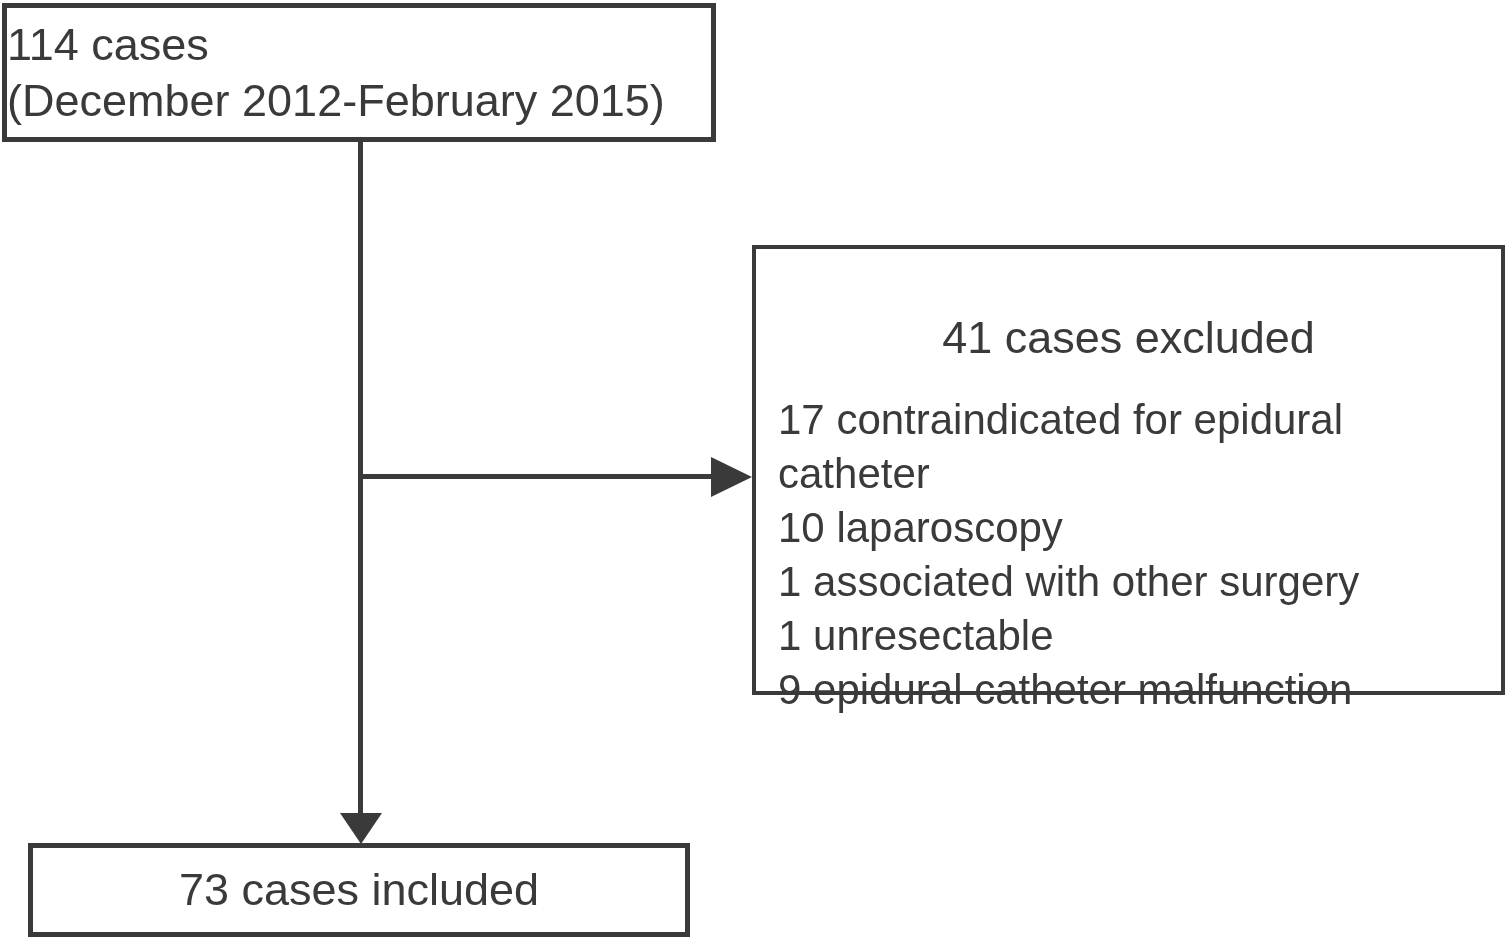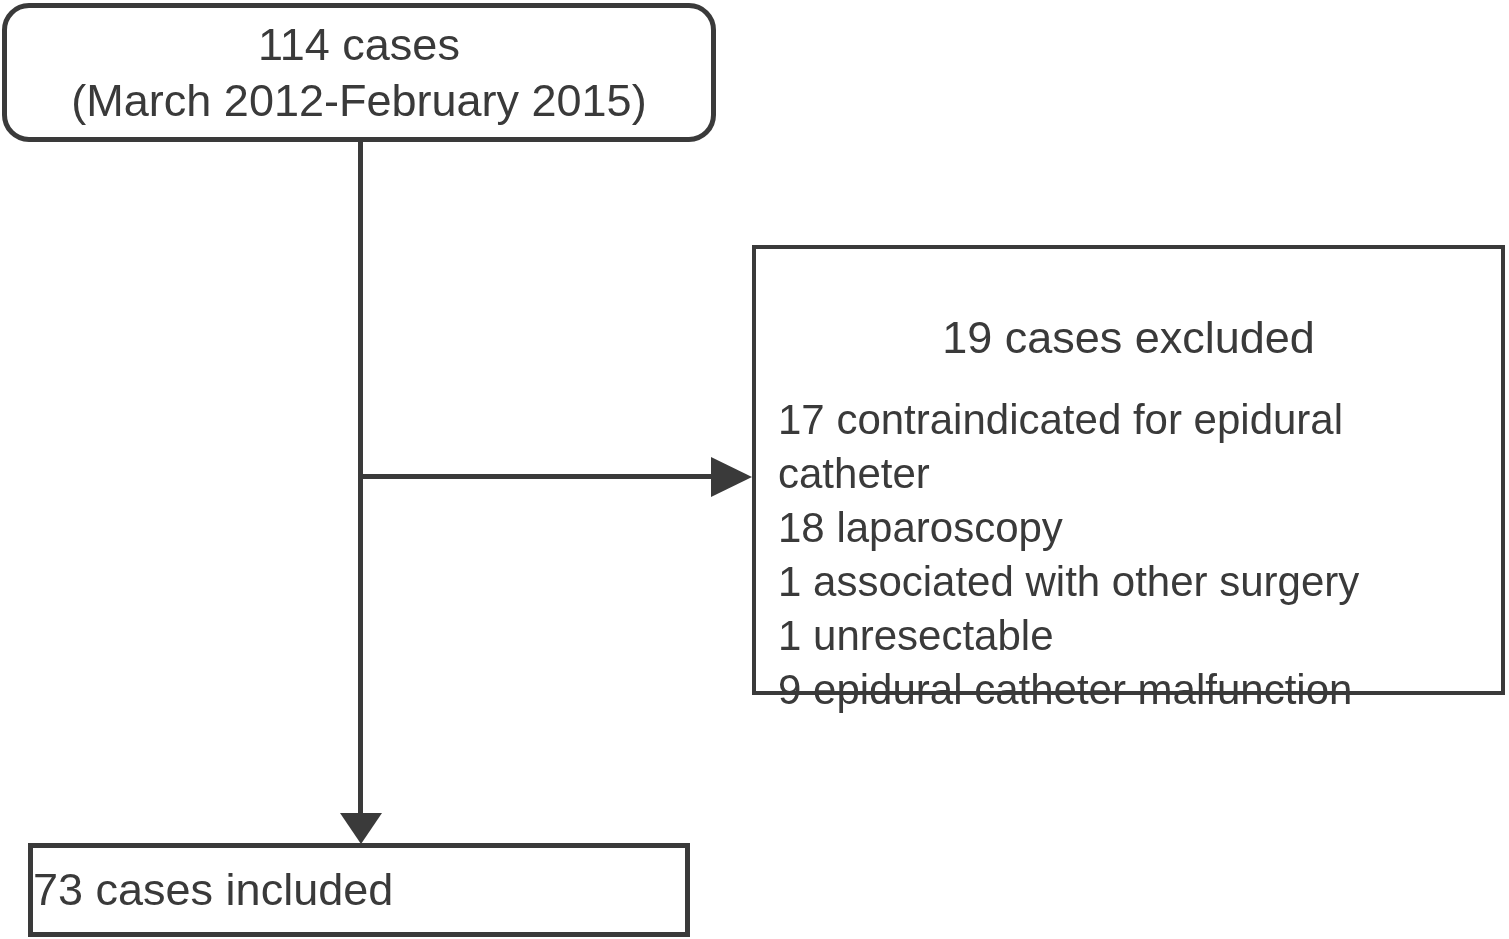--- a/index.html
+++ b/index.html
@@ -23,33 +23,32 @@
     background: #ffffff;
   }
   .top-box {
     left: 2px;
     top: 3px;
     width: 714px;
     height: 139px;
     display: flex;
     flex-direction: column;
     justify-content: center;
-    align-items: center;
+    align-items: flex-start;
     text-align: center;
     font-size: 45px;
     line-height: 56px;
-    border-radius: 27px;
   }
   .bottom-box {
     left: 28px;
     top: 843px;
     width: 662px;
     height: 94px;
     display: flex;
-    justify-content: flex-start;
+    justify-content: center;
     align-items: center;
     text-align: center;
     font-size: 45px;
   }
   .right-box {
     left: 752px;
     top: 245px;
     width: 753px;
     height: 450px;
     border-width: 4px;
@@ -104,34 +103,34 @@
     border-left: 41px solid #3a3a3a;
   }
 </style>
 </head>
 <body>
 
 <div class="canvas">
 
   <div class="box top-box">
     <div>114 cases</div>
-    <div>(March 2012-February 2015)</div>
+    <div>(December 2012-February 2015)</div>
   </div>
 
   <div class="vline"></div>
   <div class="v-arrow"></div>
 
   <div class="hline"></div>
   <div class="h-arrow"></div>
 
   <div class="box right-box">
-    <div class="excl-title">19 cases excluded</div>
+    <div class="excl-title">41 cases excluded</div>
     <ul class="excl-list">
       <li>17 contraindicated for epidural catheter</li>
-      <li>18 laparoscopy</li>
+      <li>10 laparoscopy</li>
       <li>1 associated with other surgery</li>
       <li>1 unresectable</li>
       <li>9 epidural catheter malfunction</li>
     </ul>
   </div>
 
   <div class="box bottom-box">
     <div>73 cases included</div>
   </div>
 

